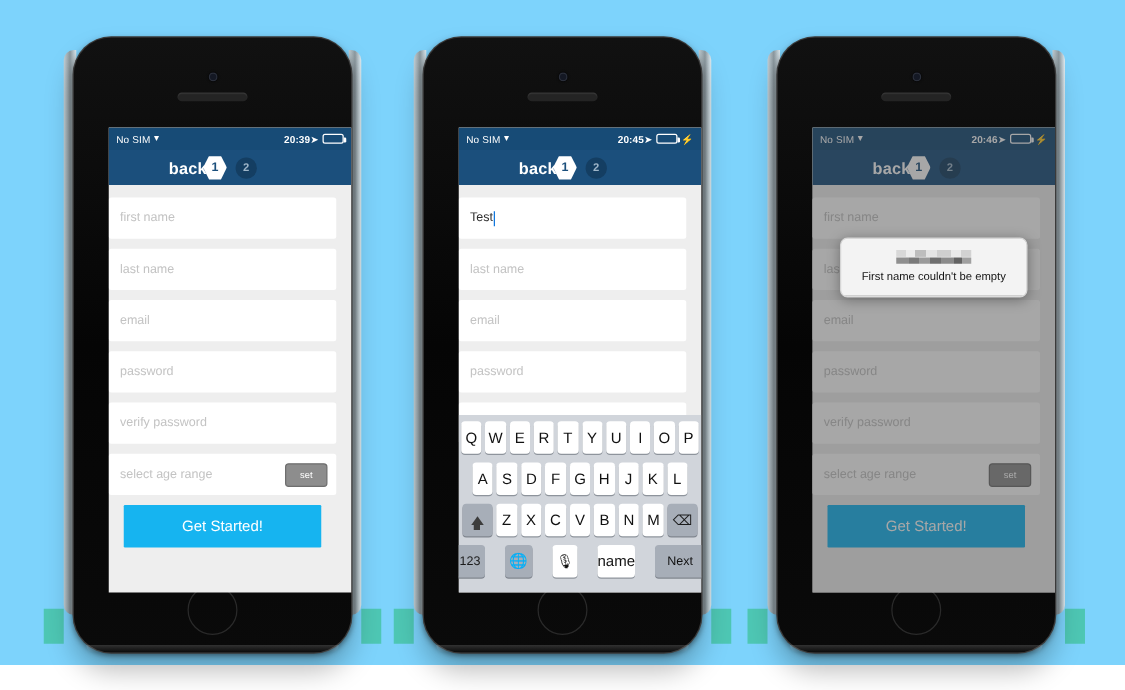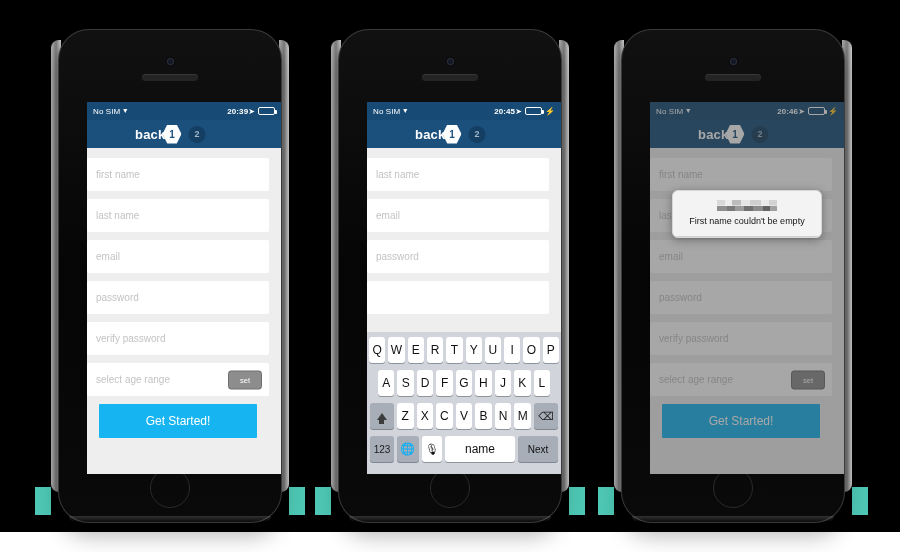--- a/index.html
+++ b/index.html
@@ -1,19 +1,19 @@
 <!DOCTYPE html>
 <html><head>
 <meta charset="utf-8">
 <style>
   * { margin:0; padding:0; box-sizing:border-box; }
   html,body { width:900px; height:552px; background:#ffffff; overflow:hidden; }
   body { font-family:"Liberation Sans", sans-serif; }
 
-  .stage { position:relative; width:900px; height:532px; background:#000000; }
+  .stage { position:relative; width:900px; height:532px; background:#7dd3fc; }
 
   
   .phone {
     position:absolute; top:18px; width:250px; height:515px;
   }
   .phone.p1 { left:45px; }
   .phone.p2 { left:325px; }
   .phone.p3 { left:608px; }
 
   .teal-l, .teal-r {
@@ -149,21 +149,21 @@
   .krow.r2 { padding:0 9px; }
   .krow.r3 { padding:0 1px; align-items:center; }
   .key {
     background:#ffffff; border-radius:3px; height:26px;
     flex:1; display:flex; align-items:center; justify-content:center;
     font-size:12px; color:#111; box-shadow:0 1px 0 #8e949c;
   }
   .key.wide { flex:0 0 24px; background:#a7aeb8; box-shadow:0 1px 0 #80868f; }
   .key.func { background:#a7aeb8; box-shadow:0 1px 0 #80868f; color:#1b1b1b; }
   .key.space { flex:1 1 auto; }
-  .krow.r4 { display:flex; gap:3px; align-items:center; padding:0 1px; }
+  .krow.r4 { display:flex; gap:16px; align-items:center; padding:0 1px; }
   .key.num { flex:0 0 24px; font-size:10px; }
   .key.globe { flex:0 0 22px; font-size:12px; }
   .key.mic { flex:0 0 20px; background:#ffffff; font-size:11px; box-shadow:0 1px 0 #8e949c; }
   .key.next { flex:0 0 40px; font-size:10px; background:#a7aeb8; box-shadow:0 1px 0 #80868f; }
   .shift-glyph {
     width:0;height:0;border-left:5px solid transparent;border-right:5px solid transparent;
     border-bottom:7px solid #3c3c3c; position:relative;
   }
   .shift-glyph:after{content:"";position:absolute;left:-2.5px;top:7px;width:5px;height:4px;background:#3c3c3c;}
   .bksp-glyph { font-size:11px; color:#3c3c3c; }
@@ -277,20 +277,24 @@
           </div>
         </div>
         <div class="navbar">
           <span class="back-label">back</span>
           <div class="steps">
             <span class="badge active">1</span>
             <span class="badge inactive">2</span>
           </div>
         </div>
         <div class="form-area">
+          <div class="field">
+            <span class="val">Test</span>
+              <span class="caret"></span>
+          </div>
           <div class="field">
             <span class="ph">last name</span>
           </div>
           <div class="field">
             <span class="ph">email</span>
           </div>
           <div class="field">
             <span class="ph">password</span>
           </div>
           <div class="field"></div>

